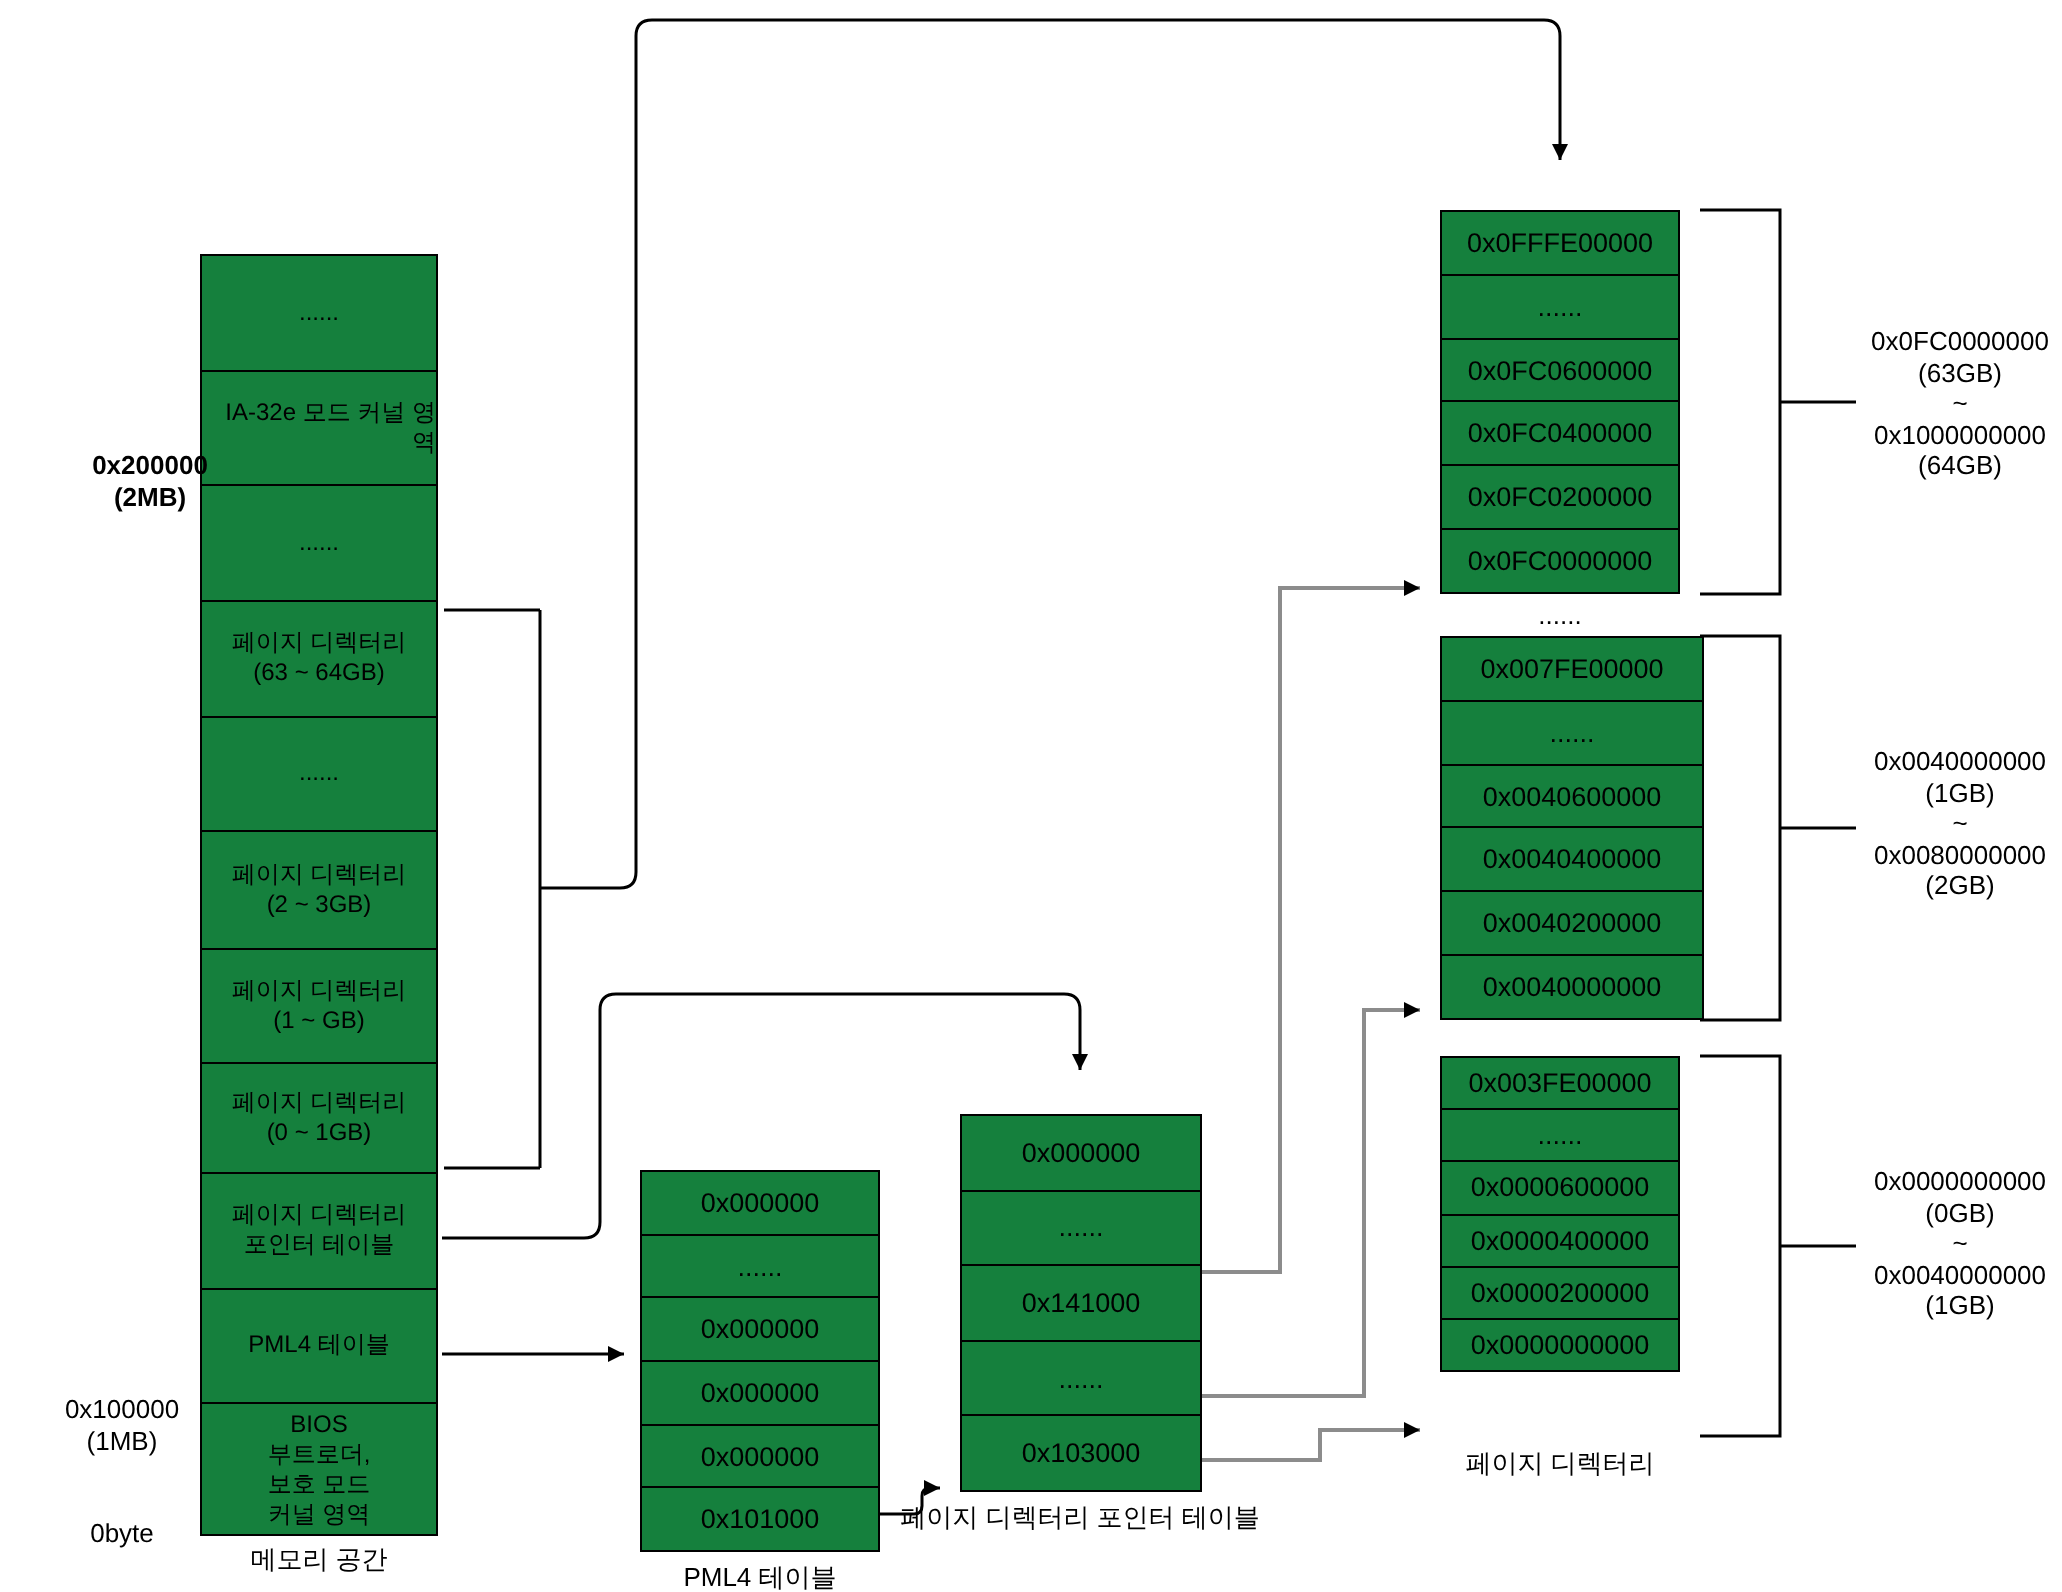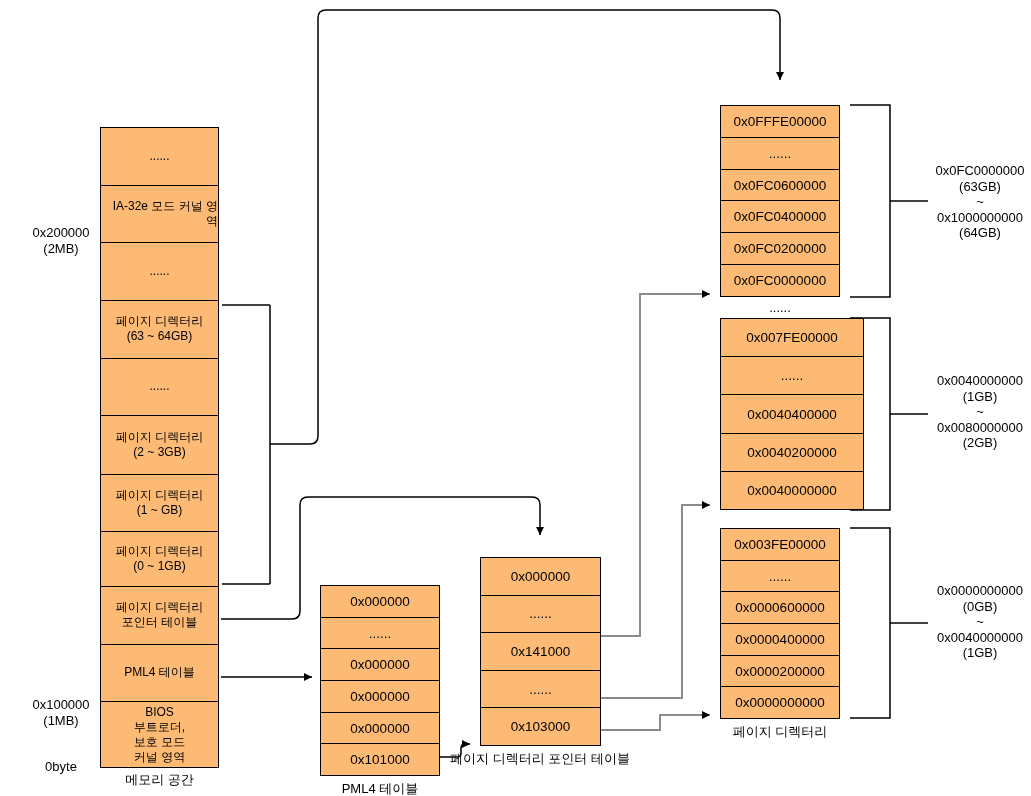--- a/index.html
+++ b/index.html
@@ -1,21 +1,21 @@
 <!DOCTYPE html>
 <html><head>
 <meta charset="utf-8">
 <style>
   html,body { margin:0; padding:0; background:#fff; }
   #canvas {
     position:relative; width:1031px; height:796px; background:#fff;
     font-family:"Liberation Sans", sans-serif; color:#000; overflow:hidden;
   }
   .box {
-    position:absolute; border:1.5px solid #000; background:#fdba74;
+    position:absolute; border:1.5px solid #000; background:#15803d;
     display:flex; flex-direction:column; box-sizing:border-box;
   }
   .row {
     flex:1; display:flex; align-items:center; justify-content:center;
     text-align:center; border-bottom:1.5px solid #000;
     font-size:13.5px; white-space:pre-line; line-height:15px;
   }
   .row:last-child { border-bottom:none; }
   .mem-row { flex:0 0 auto; font-size:12px; }
   .mem-row.last { flex:1; }
@@ -86,21 +86,21 @@
     <div class="row mem-row" style="flex-basis:56.5px;">페이지 디렉터리
 포인터 테이블</div>
     <div class="row mem-row" style="flex-basis:56.5px;">PML4 테이블</div>
     <div class="row mem-row last">BIOS
 부트로더,
 보호 모드
 커널 영역</div>
   </div>
   <div class="caption" style="left:100px; top:771px; width:119px;text-align:center;">메모리 공간</div>
 
-  <div class="side-label" style="left:15px; top:225px; width:92px;">0x200000
+  <div class="side-label" style="left:29px; top:225px; width:92px;font-weight:bold;">0x200000
 (2MB)</div>
   <div class="side-label" style="left:15px; top:697px; width:92px;">0x100000
 (1MB)</div>
   <div class="side-label" style="left:15px; top:759px; width:92px;">0byte</div>
 
   <div class="box" style="left:320px; top:585px; width:120px; height:191px;">
     <div class="row">0x000000</div>
     <div class="row">......</div>
     <div class="row">0x000000</div>
     <div class="row">0x000000</div>
@@ -122,29 +122,30 @@
     <div class="row">0x0FFFE00000</div>
     <div class="row">......</div>
     <div class="row">0x0FC0600000</div>
     <div class="row">0x0FC0400000</div>
     <div class="row">0x0FC0200000</div>
     <div class="row">0x0FC0000000</div>
   </div>
 
   <div class="caption" style="left:720px; top:300px; width:120px;">......</div>
 
-  <div class="box" style="left:720px; top:318px; width:144px; height:192px;">
+  <div class="box" style="left:720px; top:318px; width:132px; height:192px;">
     <div class="row">0x007FE00000</div>
     <div class="row">......</div>
+    <div class="row">0x0040600000</div>
     <div class="row">0x0040400000</div>
     <div class="row">0x0040200000</div>
     <div class="row">0x0040000000</div>
   </div>
 
-  <div class="box" style="left:720px; top:528px; width:120px; height:191px;">
+  <div class="box" style="left:720px; top:528px; width:120px; height:158px;">
     <div class="row">0x003FE00000</div>
     <div class="row">......</div>
     <div class="row">0x0000600000</div>
     <div class="row">0x0000400000</div>
     <div class="row">0x0000200000</div>
     <div class="row">0x0000000000</div>
   </div>
   <div class="caption" style="left:720px; top:723px; width:120px;">페이지 디렉터리</div>
 
   <div class="side-label" style="left:928px; top:163px; width:104px;">0x0FC0000000

